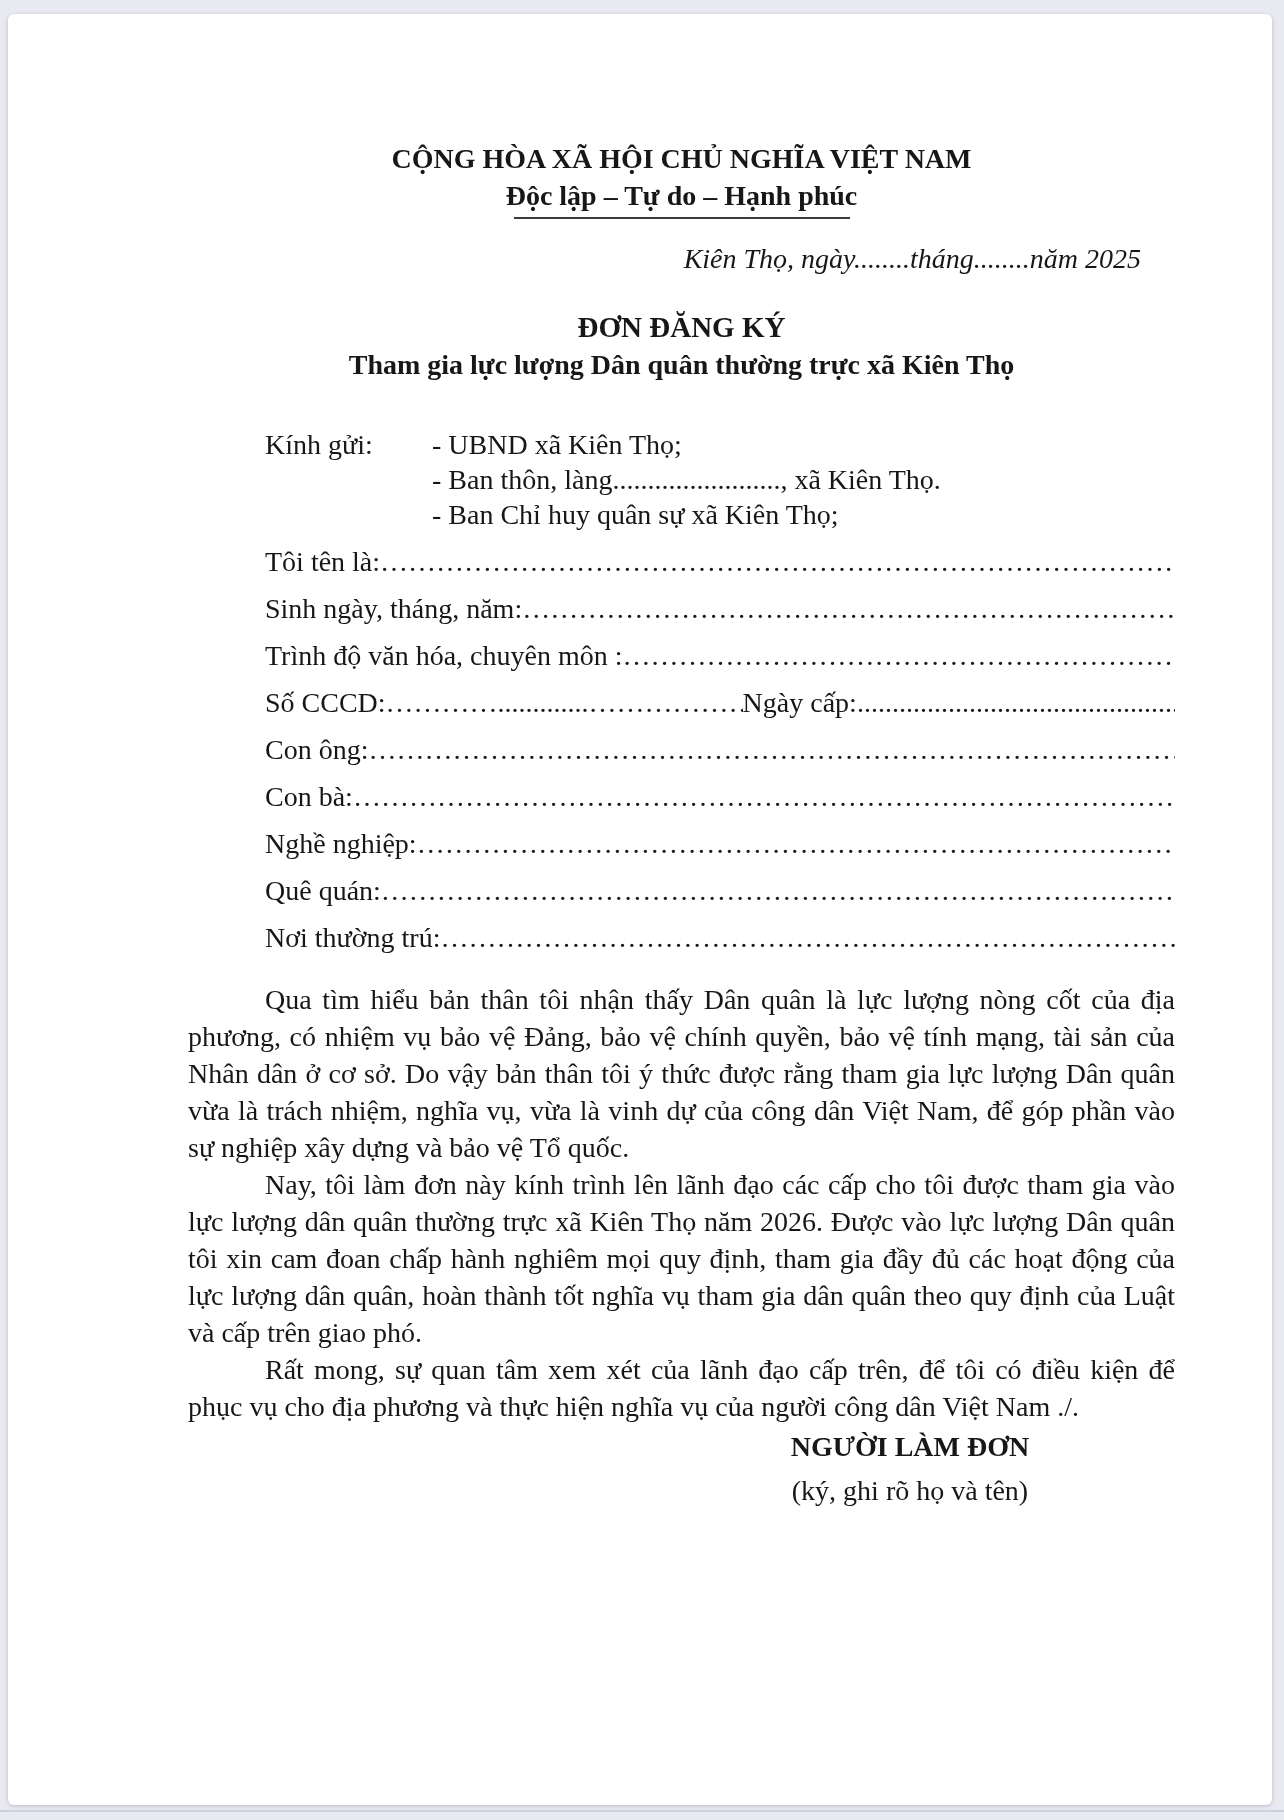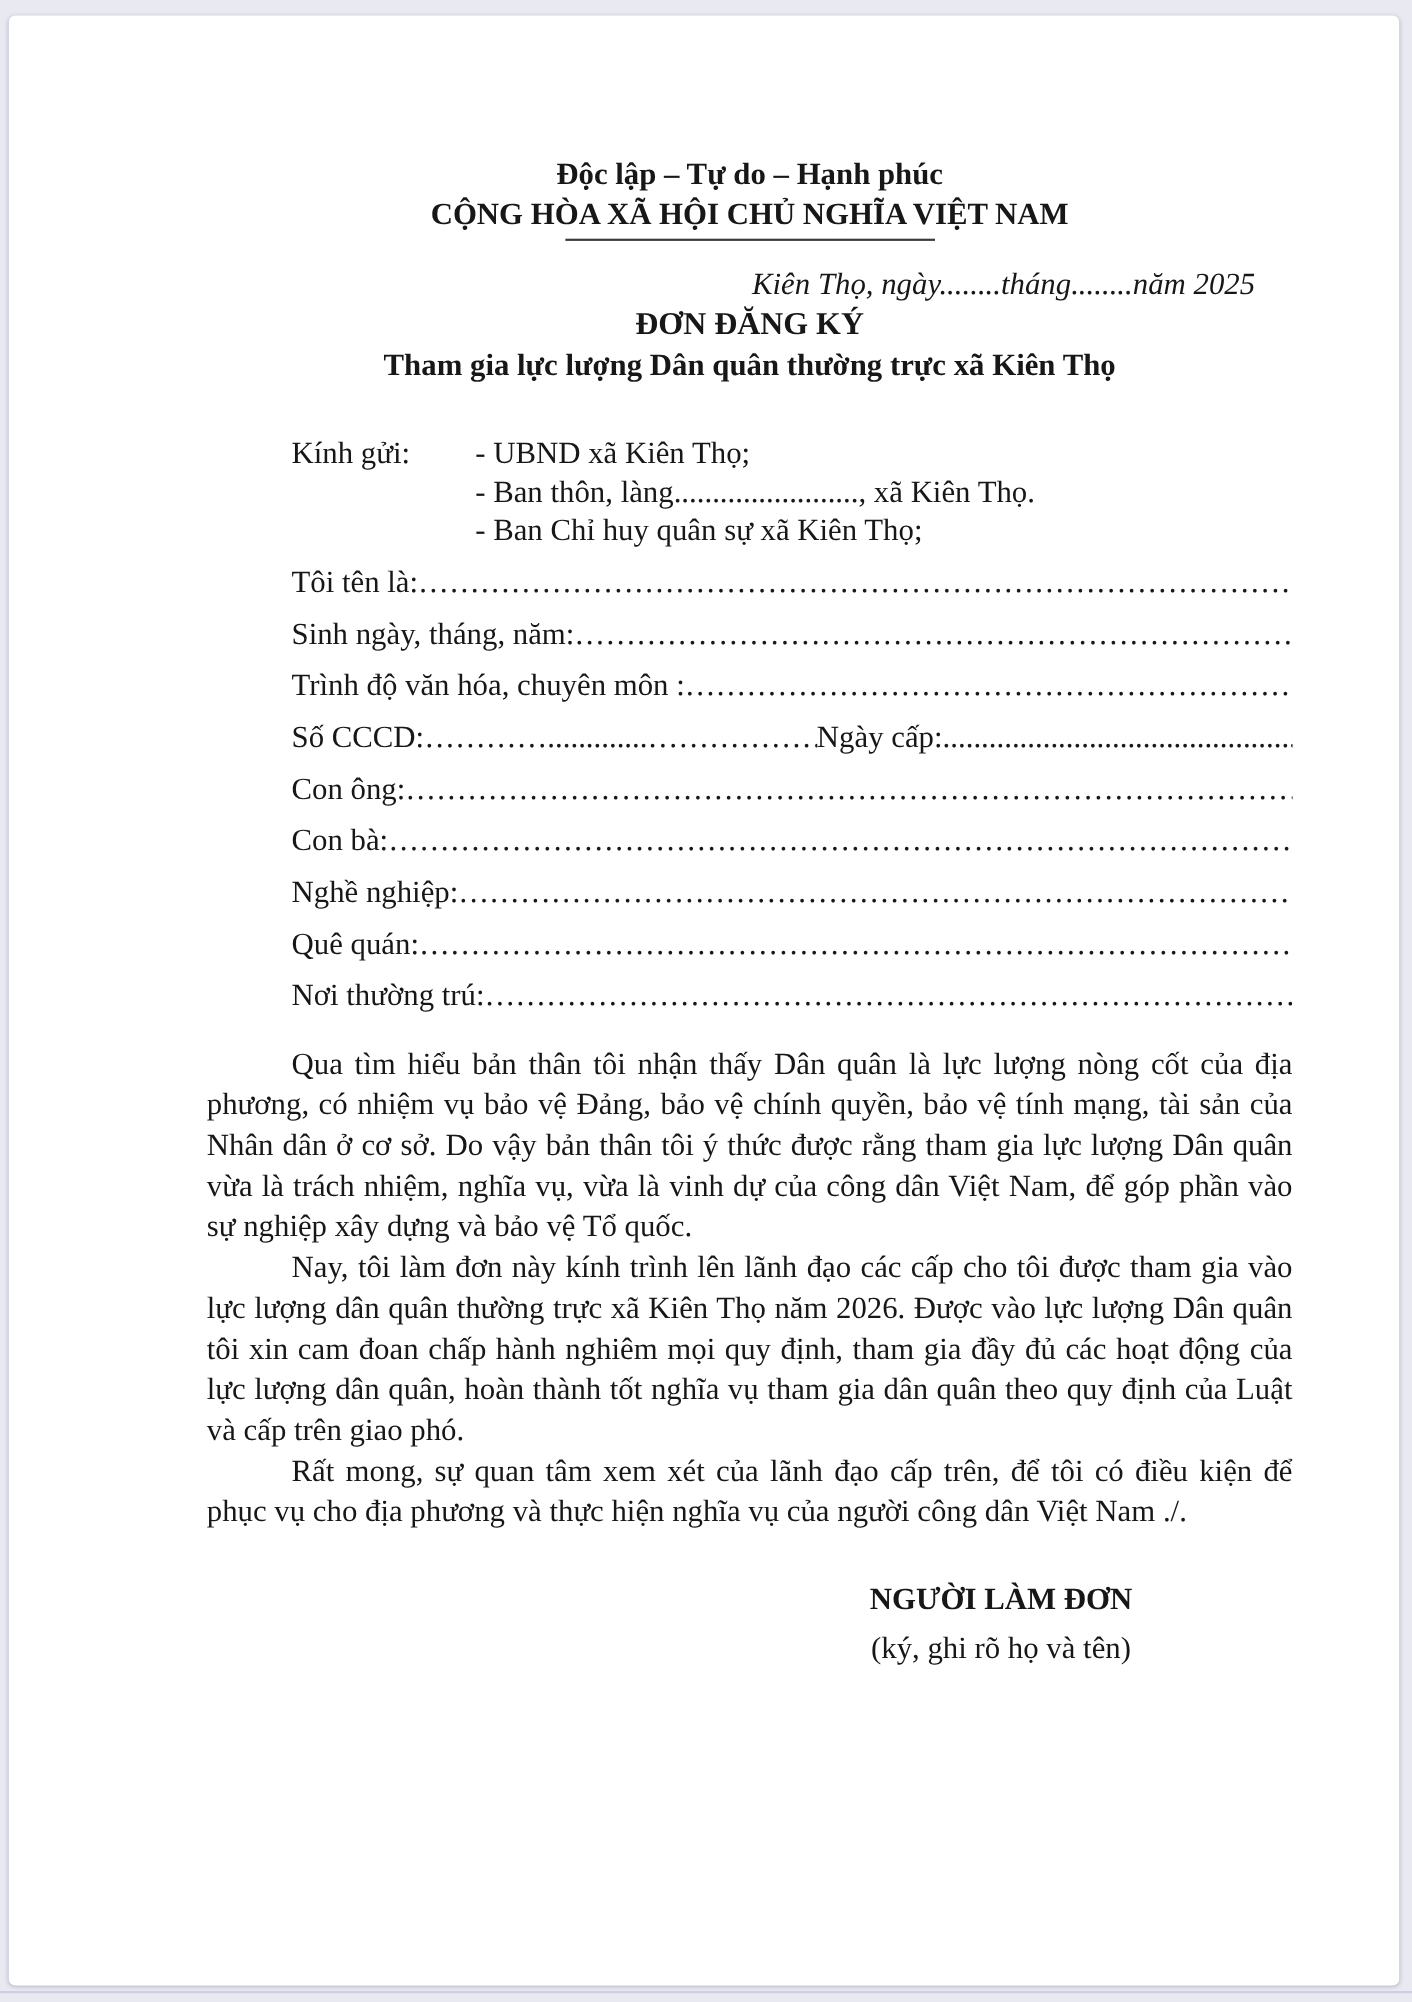--- a/index.html
+++ b/index.html
@@ -28,21 +28,21 @@
     border-bottom:2px solid #3a3a3a;
     margin:3px auto 0 auto;
   }
   .date-line{
     margin-top:22px;
     text-align:right;
     padding-right:34px;
     font-style:italic;
     line-height:36px;
   }
-  .doc-title{text-align:center;font-weight:bold;font-size:29px;line-height:37px;}
+  .doc-title{margin-top:32px;text-align:center;font-weight:bold;font-size:29px;line-height:37px;}
   .doc-subtitle{text-align:center;font-weight:bold;line-height:37px;}
   .recipients{display:flex;margin-top:44px;padding-left:77px;line-height:35px;}
   .kinh-gui{flex:0 0 167px;}
   .recipient-items{flex:1;}
   .fields{margin-top:6px;}
   .field{
     display:flex;align-items:baseline;
     height:47px;line-height:47px;
     padding-left:77px;
     white-space:nowrap;
@@ -51,21 +51,20 @@
   .field .dots{flex:1 1 auto;overflow:hidden;}
   .field .dots-fixed{flex:0 0 357px;overflow:hidden;}
   .paragraphs{margin-top:20px;}
   .paragraphs p{
     margin:0;
     text-align:justify;
     text-indent:77px;
     line-height:37px;
   }
   .signature{
-    margin-top:40px;
     margin-left:562px;
     width:320px;
     text-align:center;
     line-height:44px;
   }
   .sig-title{font-weight:bold;}
   .sig-note{}
   .bottom-rule{
     position:absolute;left:0;top:1810px;
     width:1284px;height:2px;
@@ -73,22 +72,22 @@
   }
 </style>
 </head>
 <body>
 
 <div class="viewport">
   <div class="page">
     <div class="content">
 
       <div class="nat-header">
+        <div>CỘNG HÒA XÃ HỘI CHỦ NGHĨA VIỆT NAM</div>
         <div>Độc lập – Tự do – Hạnh phúc</div>
-        <div>CỘNG HÒA XÃ HỘI CHỦ NGHĨA VIỆT NAM</div>
         <div class="motto-underline"></div>
       </div>
 
       <div class="date-line">Kiên Thọ, ngày........tháng........năm 2025</div>
 
       <div class="doc-title">ĐƠN ĐĂNG KÝ</div>
       <div class="doc-subtitle">Tham gia lực lượng Dân quân thường trực xã Kiên Thọ</div>
 
       <div class="recipients">
         <div class="kinh-gui">Kính gửi:</div>

